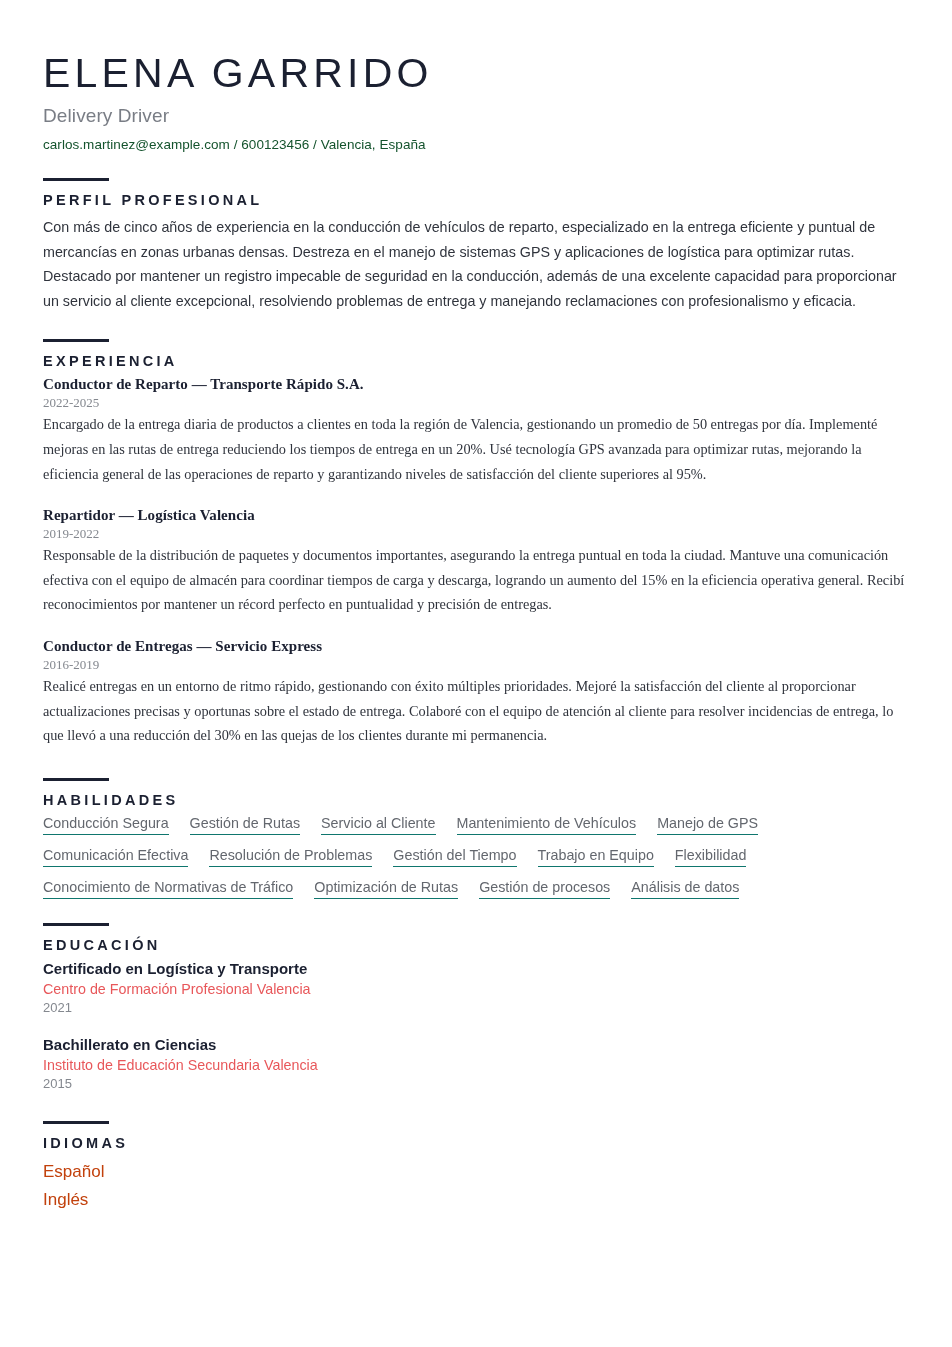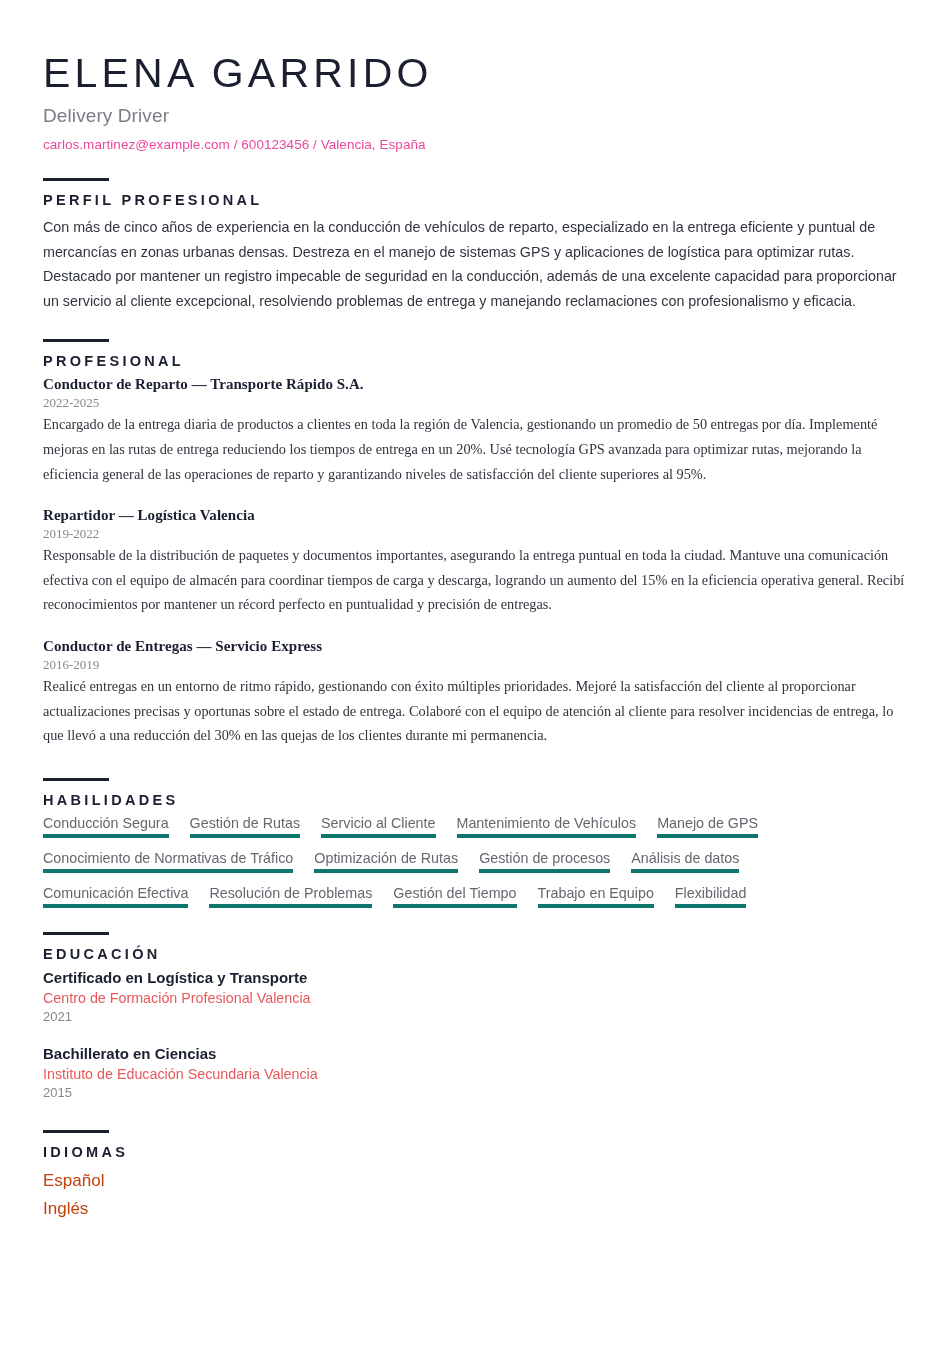--- a/index.html
+++ b/index.html
@@ -33,21 +33,21 @@
   }
   .job-title {
     font-size: 19px;
     font-weight: 400;
     color: #797d85;
     margin: 8px 0 0 0;
     letter-spacing: 0.1px;
   }
   .contact {
     font-size: 13.5px;
-    color: #ec4899;
+    color: #14532d;
     margin: 10px 0 0 0;
     letter-spacing: 0.05px;
   }
 
   
   .section {
     margin-top: 26px;
   }
   .rule {
     width: 66px;
@@ -90,21 +90,21 @@
   
   .skills-rows { margin-top: 2px; }
   .skills-row {
     display: flex;
     flex-wrap: wrap;
     margin-bottom: 12px;
   }
   .skill-tag {
     font-size: 14.3px;
     color: #63676e;
-    border-bottom: 4px solid #0f766e;
+    border-bottom: 1px solid #0f766e;
     padding-bottom: 3px;
     margin-right: 21px;
     white-space: nowrap;
   }
   .skill-tag:last-child { margin-right: 0; }
 
   
   .edu-item { margin-top: 2px; }
   .edu-item + .edu-item { margin-top: 21px; }
   .edu-degree {
@@ -147,21 +147,21 @@
   </div>
 
   <div class="section section-profile">
     <div class="rule"></div>
     <div class="section-heading">PERFIL PROFESIONAL</div>
     <p class="body-text">Con más de cinco años de experiencia en la conducción de vehículos de reparto, especializado en la entrega eficiente y puntual de mercancías en zonas urbanas densas. Destreza en el manejo de sistemas GPS y aplicaciones de logística para optimizar rutas. Destacado por mantener un registro impecable de seguridad en la conducción, además de una excelente capacidad para proporcionar un servicio al cliente excepcional, resolviendo problemas de entrega y manejando reclamaciones con profesionalismo y eficacia.</p>
   </div>
 
   <div class="section section-experience">
     <div class="rule"></div>
-    <div class="section-heading">PROFESIONAL</div>
+    <div class="section-heading">EXPERIENCIA</div>
 
     <div class="exp-item">
       <div class="exp-title">Conductor de Reparto — Transporte Rápido S.A.</div>
       <div class="exp-date">2022-2025</div>
       <p class="body-text">Encargado de la entrega diaria de productos a clientes en toda la región de Valencia, gestionando un promedio de 50 entregas por día. Implementé mejoras en las rutas de entrega reduciendo los tiempos de entrega en un 20%. Usé tecnología GPS avanzada para optimizar rutas, mejorando la eficiencia general de las operaciones de reparto y garantizando niveles de satisfacción del cliente superiores al 95%.</p>
     </div>
 
     <div class="exp-item">
       <div class="exp-title">Repartidor — Logística Valencia</div>
       <div class="exp-date">2019-2022</div>
@@ -181,32 +181,32 @@
 
     <div class="skills-rows">
       <div class="skills-row">
         <span class="skill-tag">Conducción Segura</span>
         <span class="skill-tag">Gestión de Rutas</span>
         <span class="skill-tag">Servicio al Cliente</span>
         <span class="skill-tag">Mantenimiento de Vehículos</span>
         <span class="skill-tag">Manejo de GPS</span>
       </div>
       <div class="skills-row">
-        <span class="skill-tag">Conocimiento de Normativas de Tráfico</span>
-        <span class="skill-tag">Optimización de Rutas</span>
-        <span class="skill-tag">Gestión de procesos</span>
-        <span class="skill-tag">Análisis de datos</span>
-      </div>
-      <div class="skills-row">
         <span class="skill-tag">Comunicación Efectiva</span>
         <span class="skill-tag">Resolución de Problemas</span>
         <span class="skill-tag">Gestión del Tiempo</span>
         <span class="skill-tag">Trabajo en Equipo</span>
         <span class="skill-tag">Flexibilidad</span>
       </div>
+      <div class="skills-row">
+        <span class="skill-tag">Conocimiento de Normativas de Tráfico</span>
+        <span class="skill-tag">Optimización de Rutas</span>
+        <span class="skill-tag">Gestión de procesos</span>
+        <span class="skill-tag">Análisis de datos</span>
+      </div>
     </div>
   </div>
 
   <div class="section section-education">
     <div class="rule"></div>
     <div class="section-heading">EDUCACIÓN</div>
 
     <div class="edu-item">
       <div class="edu-degree">Certificado en Logística y Transporte</div>
       <div class="edu-school">Centro de Formación Profesional Valencia</div>

